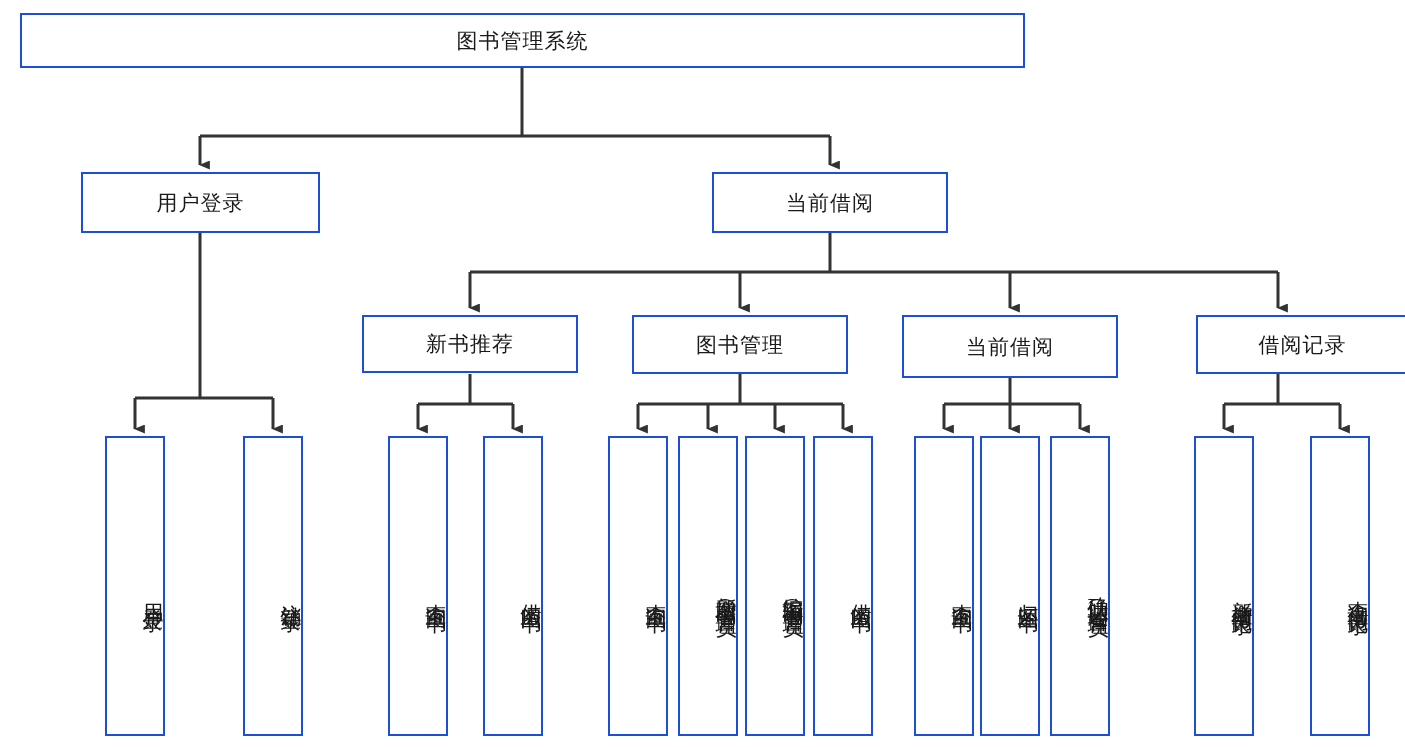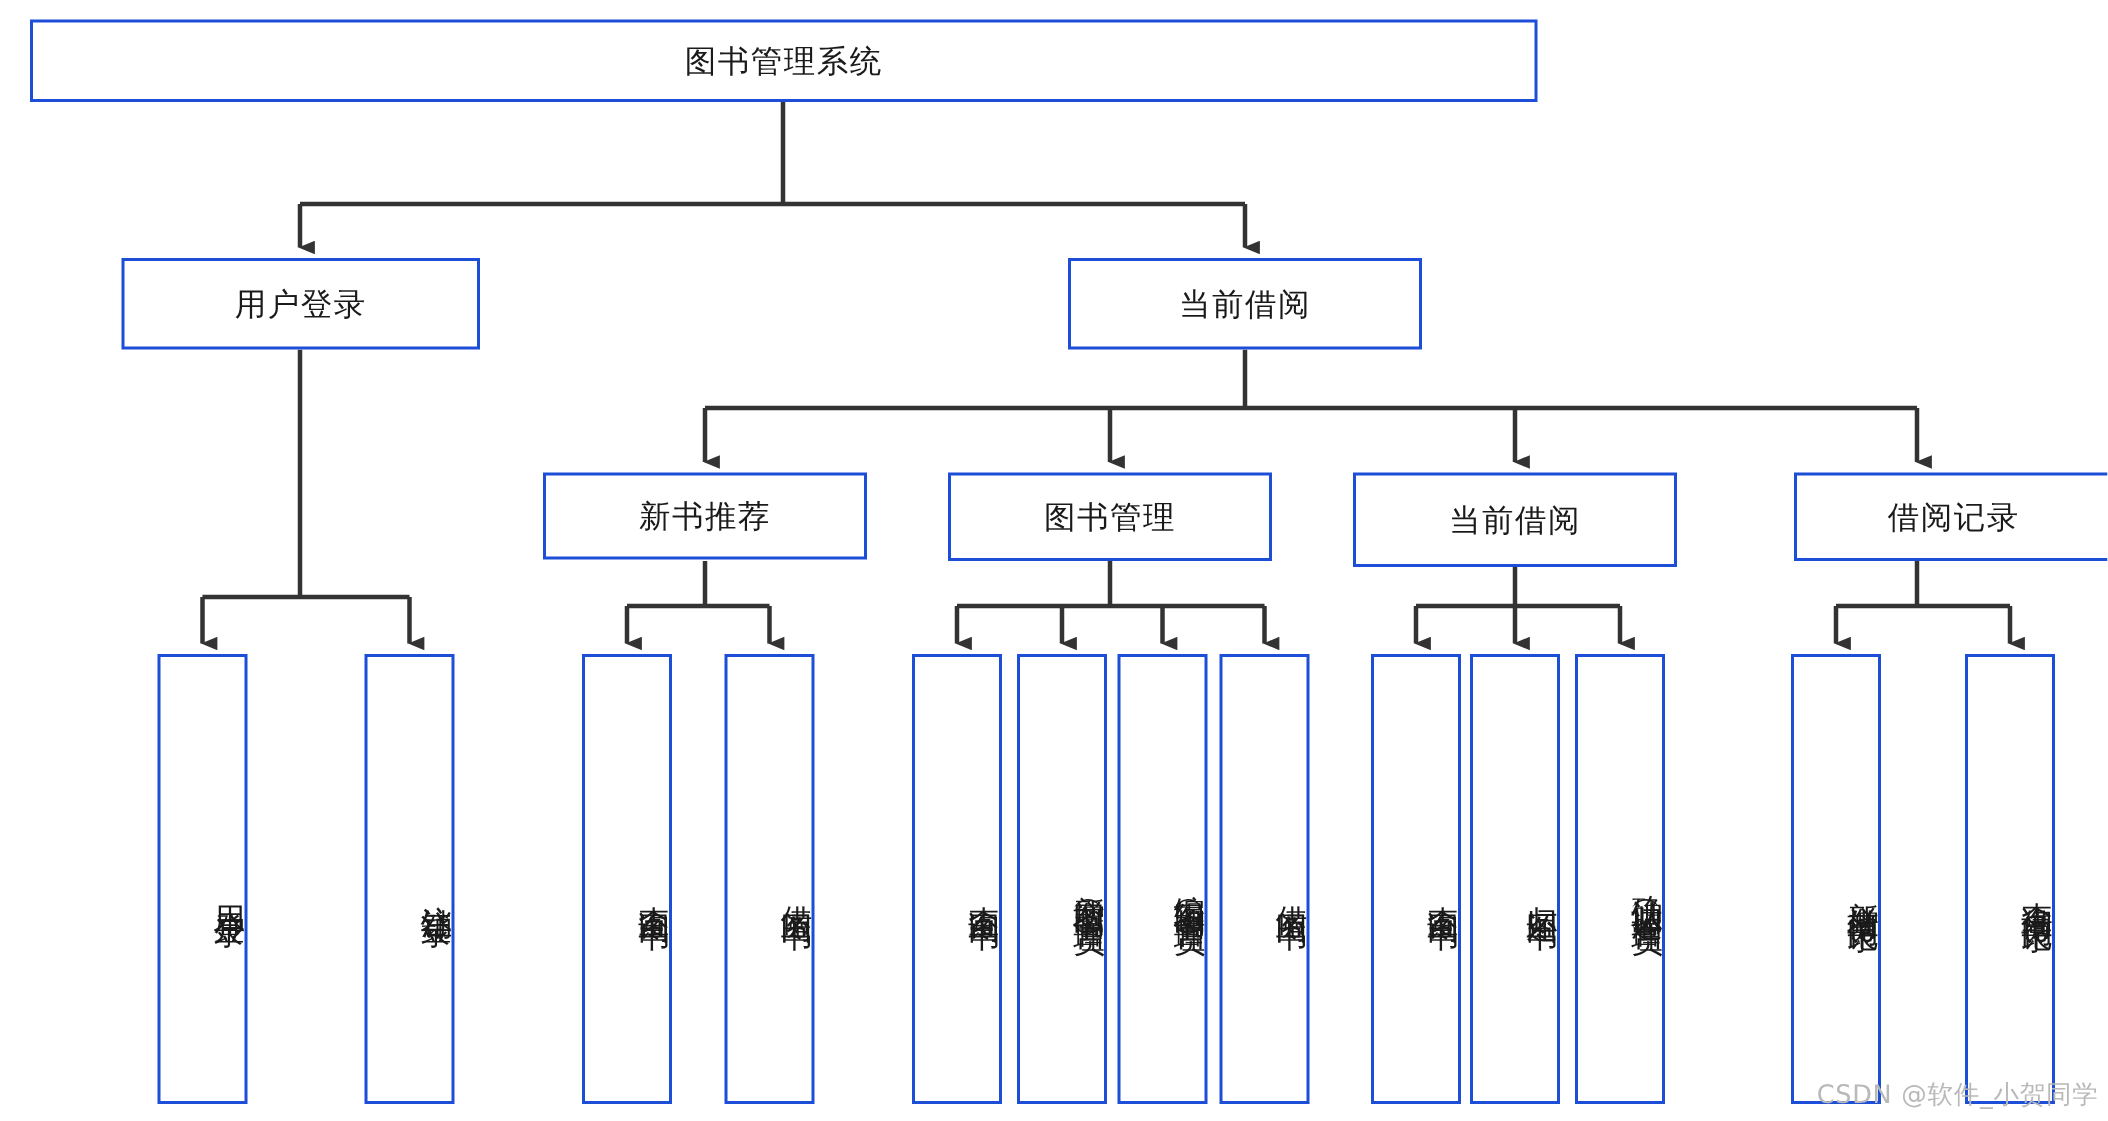--- a/index.html
+++ b/index.html
@@ -175,15 +175,14 @@
   <div class="node vert" style="left:1050px; top:436px; width:60px; height:300px;">
     <span class="nodelabel">确认归还（管理员）</span>
   </div>
   <div class="node vert" style="left:1194px; top:436px; width:60px; height:300px;">
     <span class="nodelabel">新增借阅记录</span>
   </div>
   <div class="node vert" style="left:1310px; top:436px; width:60px; height:300px;">
     <span class="nodelabel">查询借阅记录</span>
   </div>
 
-  <div class="watermark">CSDN @软件_小贺同学</div>
 
 </div>
 
 </body></html>

